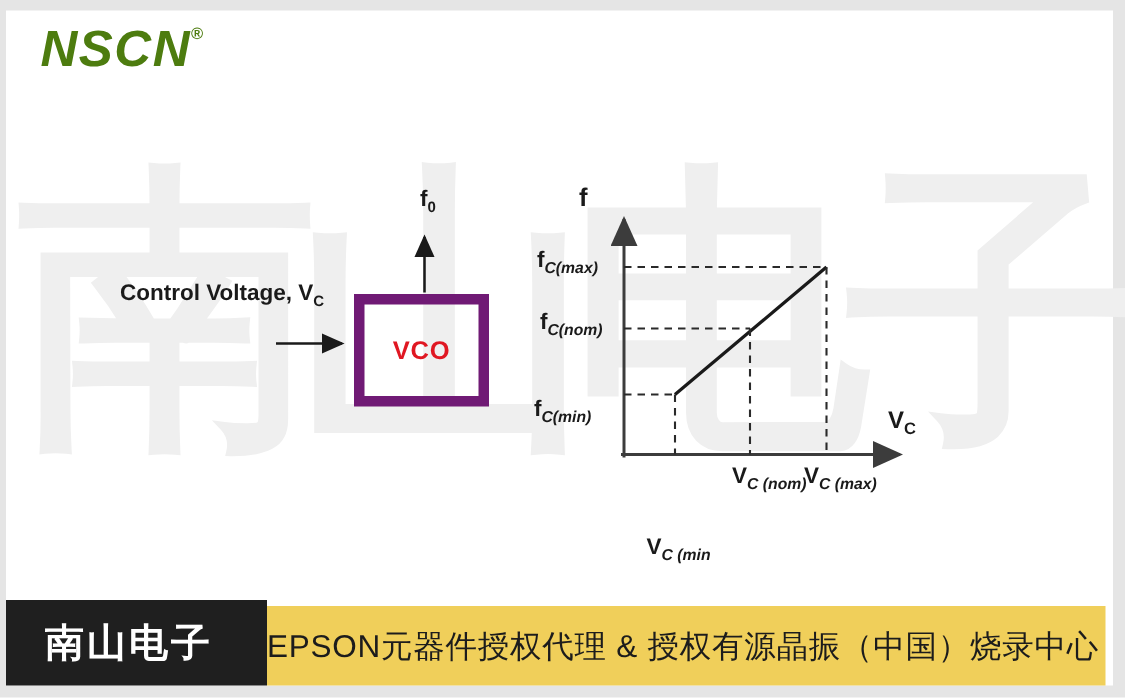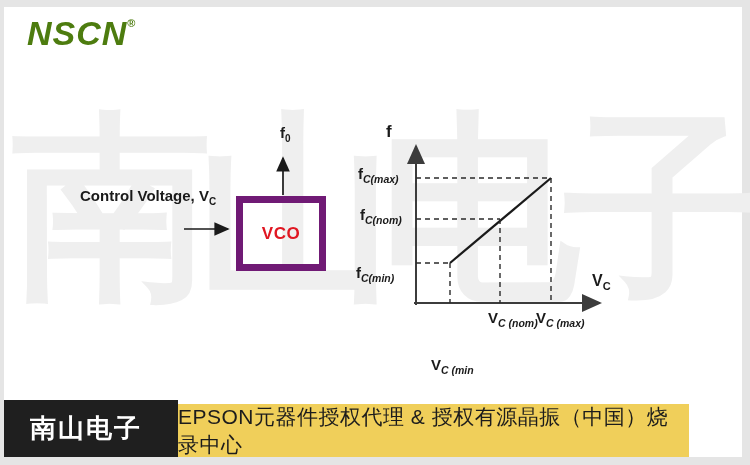--- a/index.html
+++ b/index.html
@@ -47,21 +47,21 @@
   .xtick0{left:431px;top:309px;margin-top:47px;}
   .xtick1{left:488px;top:309px;}
   .xtick2{left:536px;top:309px;text-align:center;}
   .footer-black{
     position:absolute;left:4px;top:400px;width:174px;height:57px;z-index:3;
     background:#1f1f1f;display:flex;align-items:center;box-sizing:border-box;
     padding-left:26px;
   }
   .footer-black span{color:#ffffff;font-weight:bold;font-size:26px;letter-spacing:2px;}
   .footer-yellow{
-    position:absolute;left:178px;top:404px;width:511px;height:53px;z-index:3;
+    position:absolute;left:178px;top:404px;width:559px;height:53px;z-index:3;
     background:#f0cf5a;display:flex;align-items:center;
   }
   .footer-yellow span{color:#1c1c1c;font-size:21px;letter-spacing:0.5px;}
 </style>
 </head>
 <body>
 
 <div class="panel"></div>
 
 <div class="watermark">南山电子</div>

